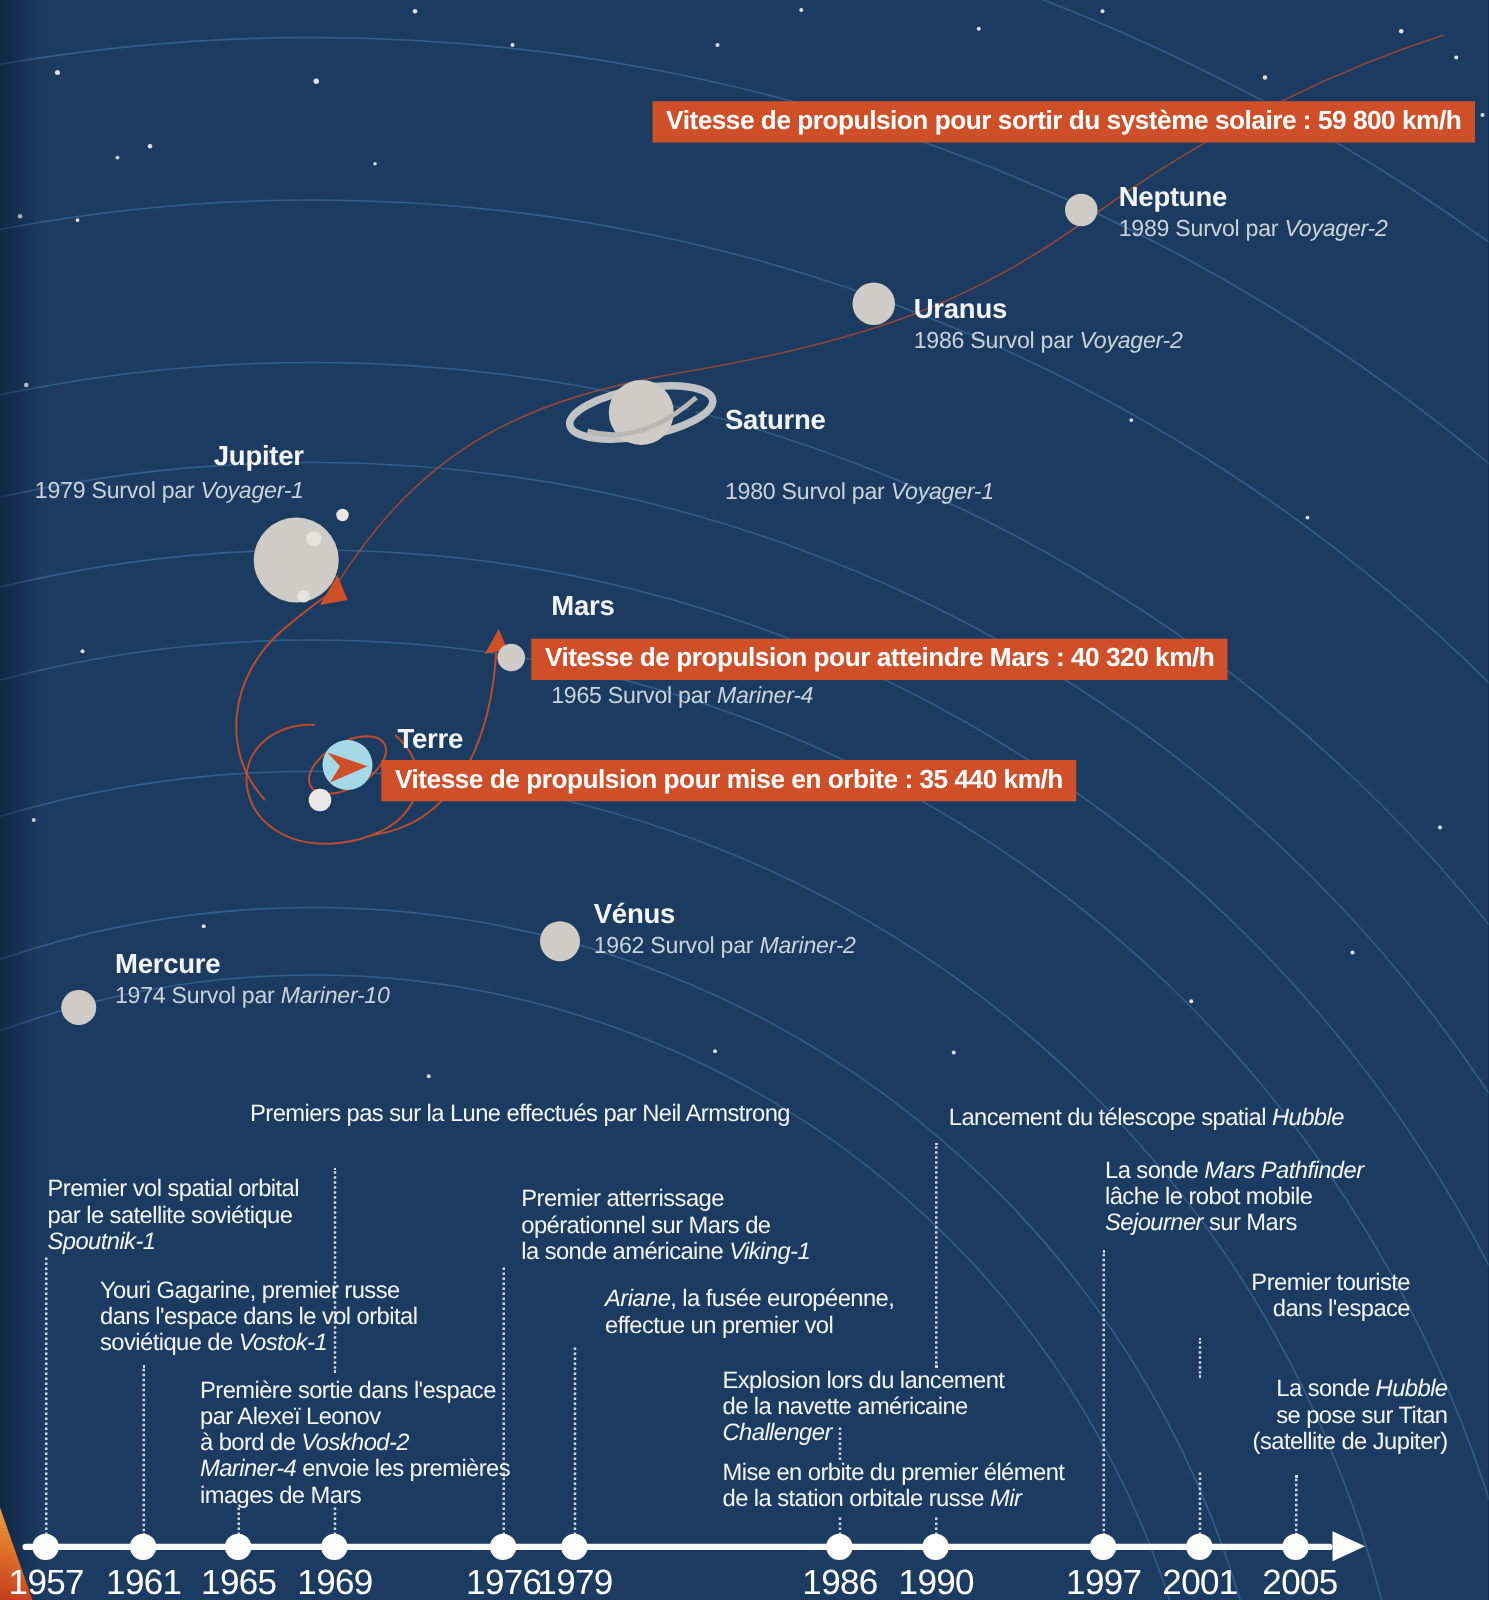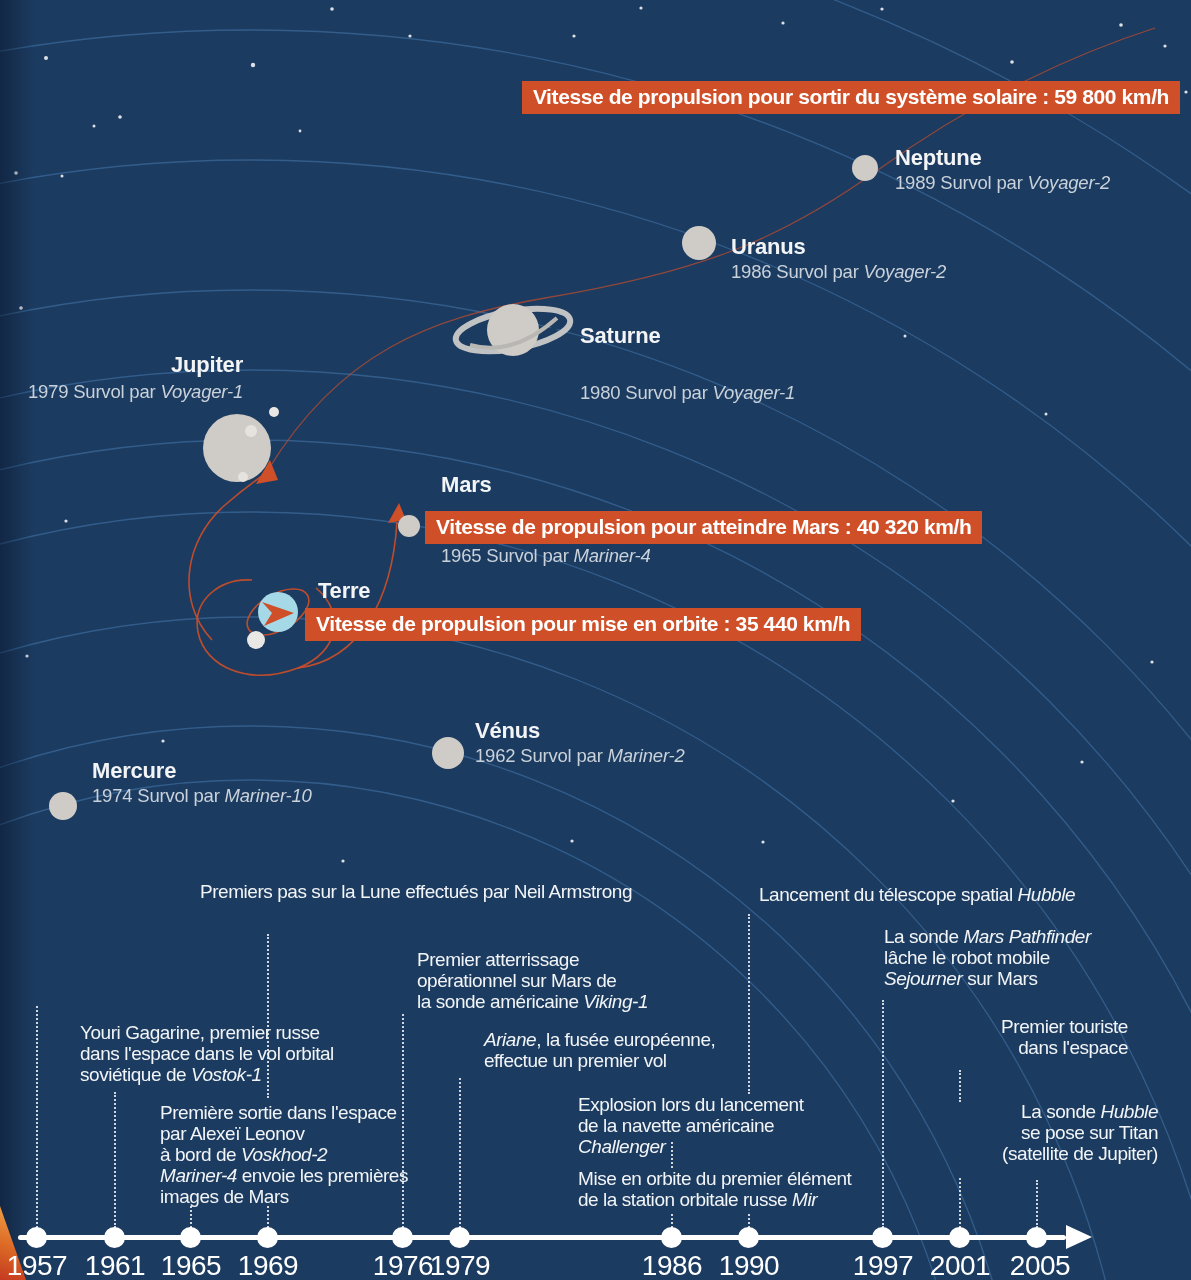--- a/index.html
+++ b/index.html
@@ -187,20 +187,25 @@
       <div><span>1962 Survol par </span><i>Mariner-2</i></div>
     </div>
   <div class="planet-name pn-mercure">Mercure</div>
   <div class="planet-detail pd-mercure">
       <div><span>1974 Survol par </span><i>Mariner-10</i></div>
     </div>
 
   <div class="event ev-apollo">
       <div><span>Premiers pas sur la Lune effectués par Neil Armstrong</span></div>
     </div>
+  <div class="event ev-spoutnik">
+      <div><span>Premier vol spatial orbital</span></div>
+      <div><span>par le satellite soviétique</span></div>
+      <div><i>Spoutnik-1</i></div>
+    </div>
   <div class="event ev-viking">
       <div><span>Premier atterrissage</span></div>
       <div><span>opérationnel sur Mars de</span></div>
       <div><span>la sonde américaine </span><i>Viking-1</i></div>
     </div>
   <div class="event ev-pathfinder">
       <div><span>La sonde </span><i>Mars Pathfinder</i></div>
       <div><span>lâche le robot mobile</span></div>
       <div><i>Sejourner</i><span> sur Mars</span></div>
     </div>

